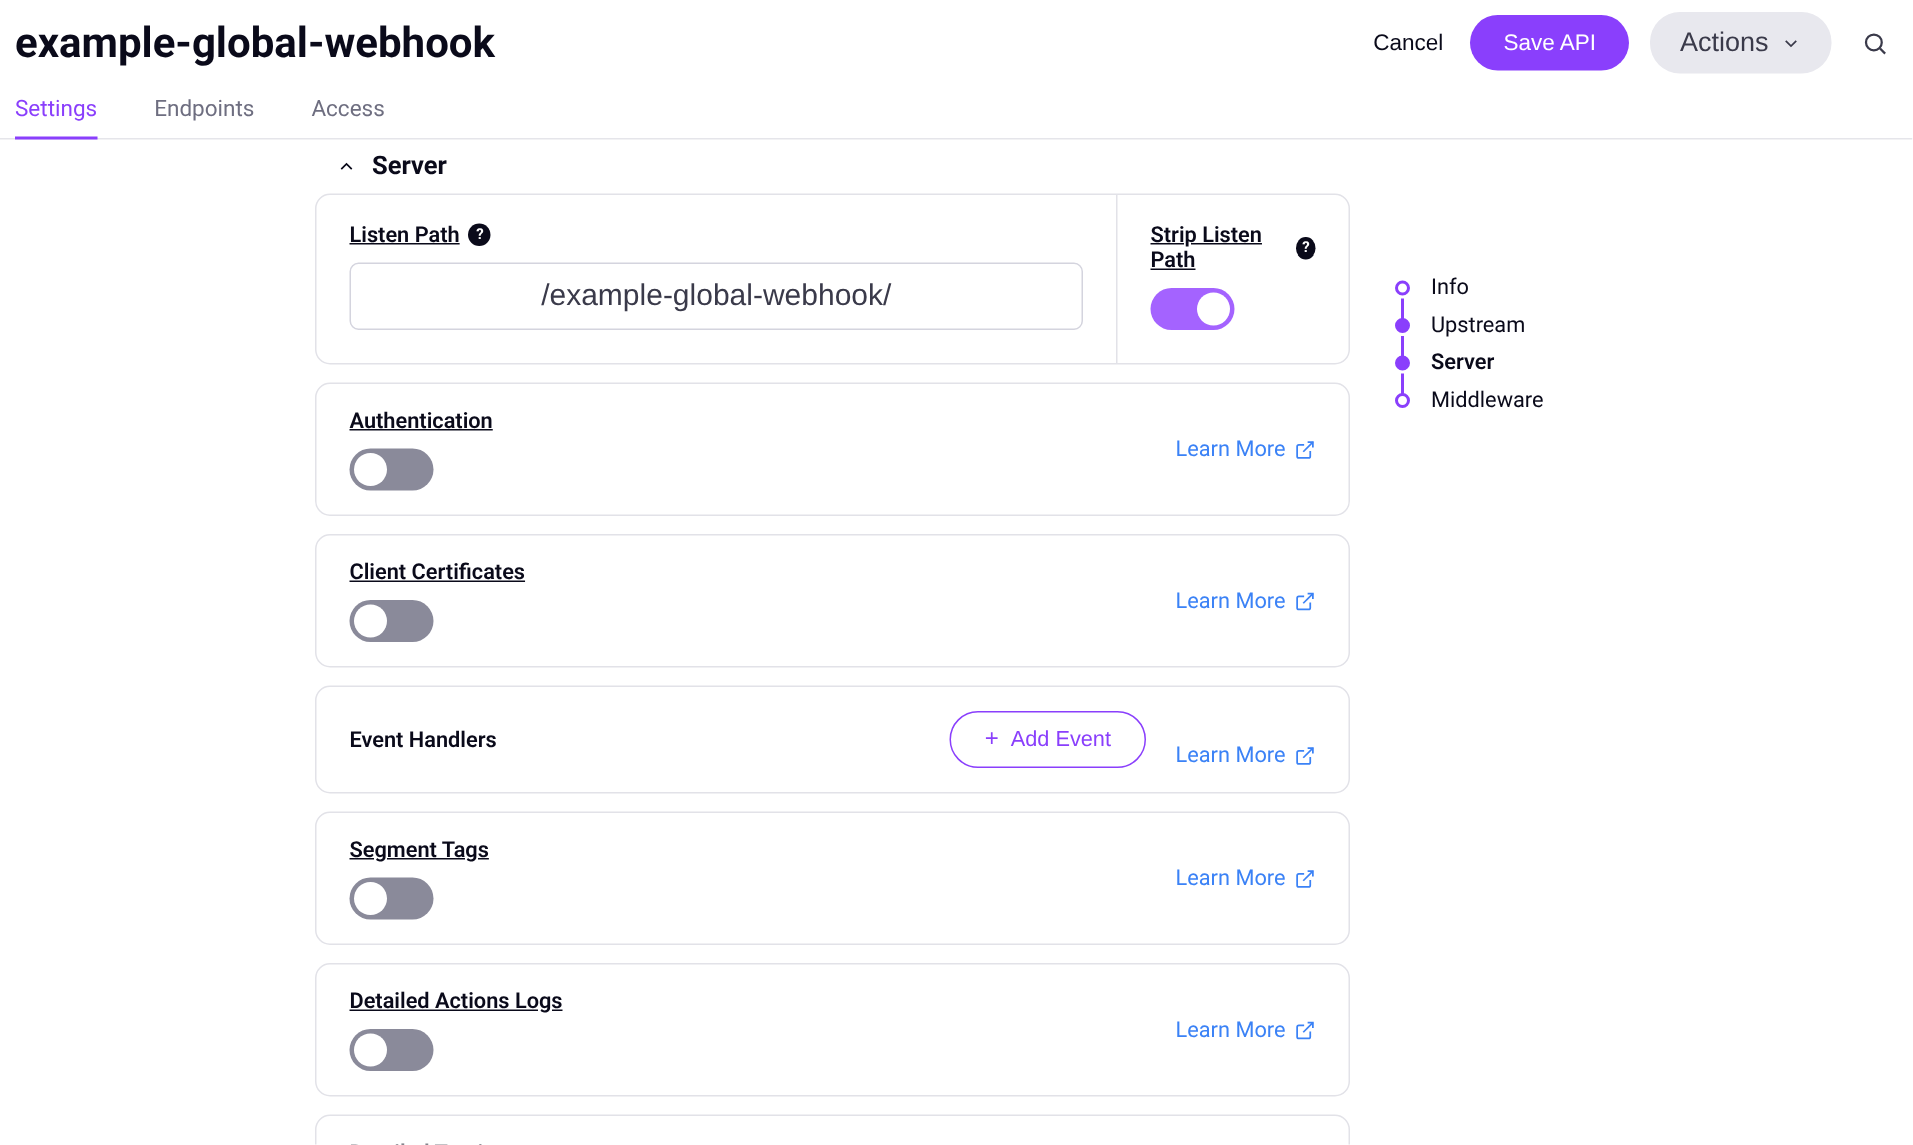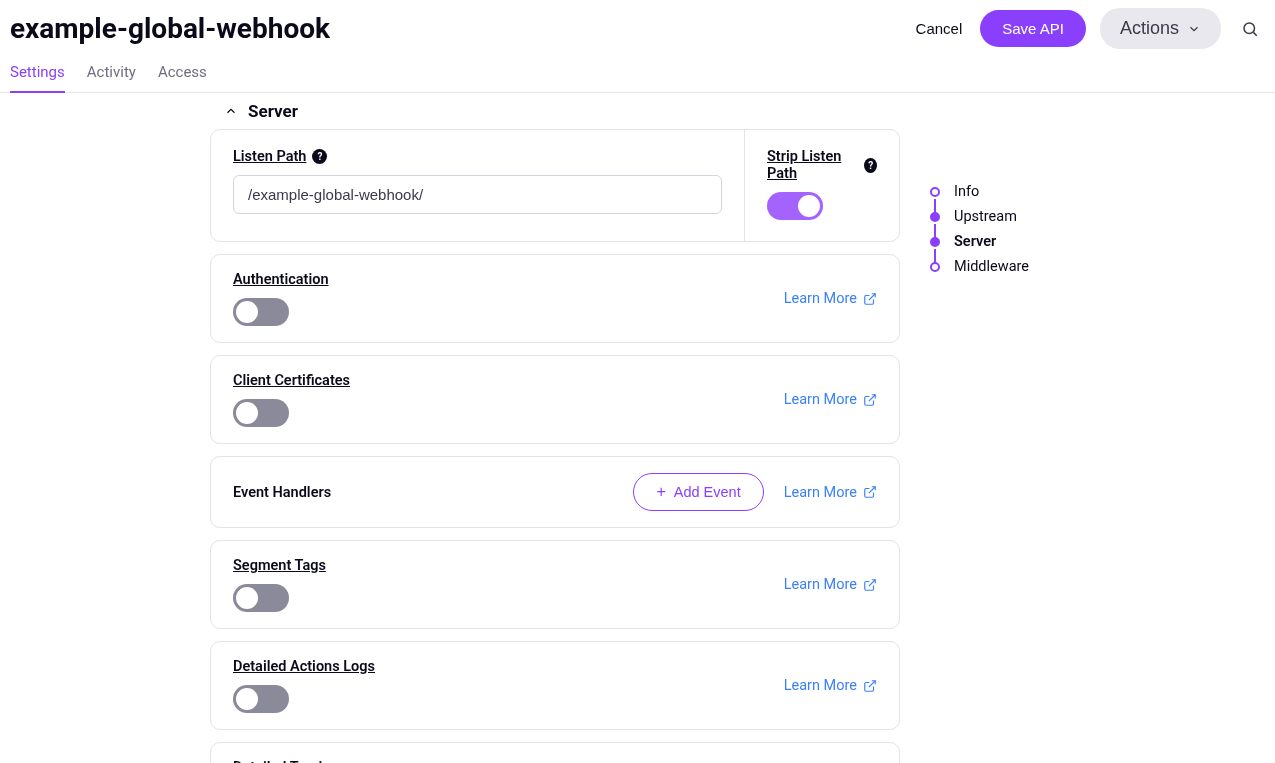--- a/index.html
+++ b/index.html
@@ -74,21 +74,21 @@
       border: none;
       cursor: pointer;
       padding: 6px;
       display: flex;
       align-items: center;
       justify-content: center;
     }
     
     .tabs {
       display: flex;
-      gap: 22px;
+      gap: 38px;
       padding: 14px 10px 0 10px;
       border-bottom: 1px solid #e5e5ea;
     }
     .tab {
       padding-bottom: 10px;
       color: #6e6e80;
       font-size: 15px;
       cursor: pointer;
       border-bottom: 2px solid transparent;
       margin-bottom: -1px;
@@ -161,24 +161,25 @@
       align-items: center;
       justify-content: center;
       color: #fff;
       font-size: 10px;
       font-weight: 700;
     }
     .text-input {
       width: 100%;
       border: 1px solid #d4d4de;
       border-radius: 6px;
-      padding: 10px 14px;
-      font-size: 15px;
+      padding: 10px 24px;
+      font-size: 20px;
       color: #3a3a4a;
       background: #fff;
+      text-align: center;
     }
     
     .toggle {
       width: 56px;
       height: 28px;
       border-radius: 14px;
       position: relative;
       cursor: pointer;
       display: inline-block;
     }
@@ -213,21 +214,21 @@
       justify-content: space-between;
       background: #fff;
     }
     .simple-card-left {
       display: flex;
       flex-direction: column;
       gap: 10px;
     }
     .simple-card-right {
       display: flex;
-      align-items: center;
+      align-items: flex-end;
       gap: 20px;
     }
     .learn-more {
       color: #3b82f6;
       font-size: 14.5px;
       text-decoration: none;
       display: inline-flex;
       align-items: center;
       gap: 6px;
       cursor: pointer;
@@ -333,21 +334,21 @@
         <svg width="18" height="18" viewBox="0 0 24 24" fill="none" stroke="#3a3a4a" stroke-width="2">
             <circle cx="11" cy="11" r="7"></circle>
             <line x1="21" y1="21" x2="16.5" y2="16.5"></line>
           </svg>
       </button>
     </div>
   </div>
 
   <div class="tabs">
     <div class="tab active">Settings</div>
-    <div class="tab">Activity</div>
+    <div class="tab">Endpoints</div>
     <div class="tab">Access</div>
   </div>
 
   <div class="content-wrap">
     <div class="main-col">
 
       <div class="section-header">
         <svg viewBox="0 0 24 24" fill="none" stroke="#0a0a1a" stroke-width="2">
             <polyline points="6 15 12 9 18 15"></polyline>
           </svg>

